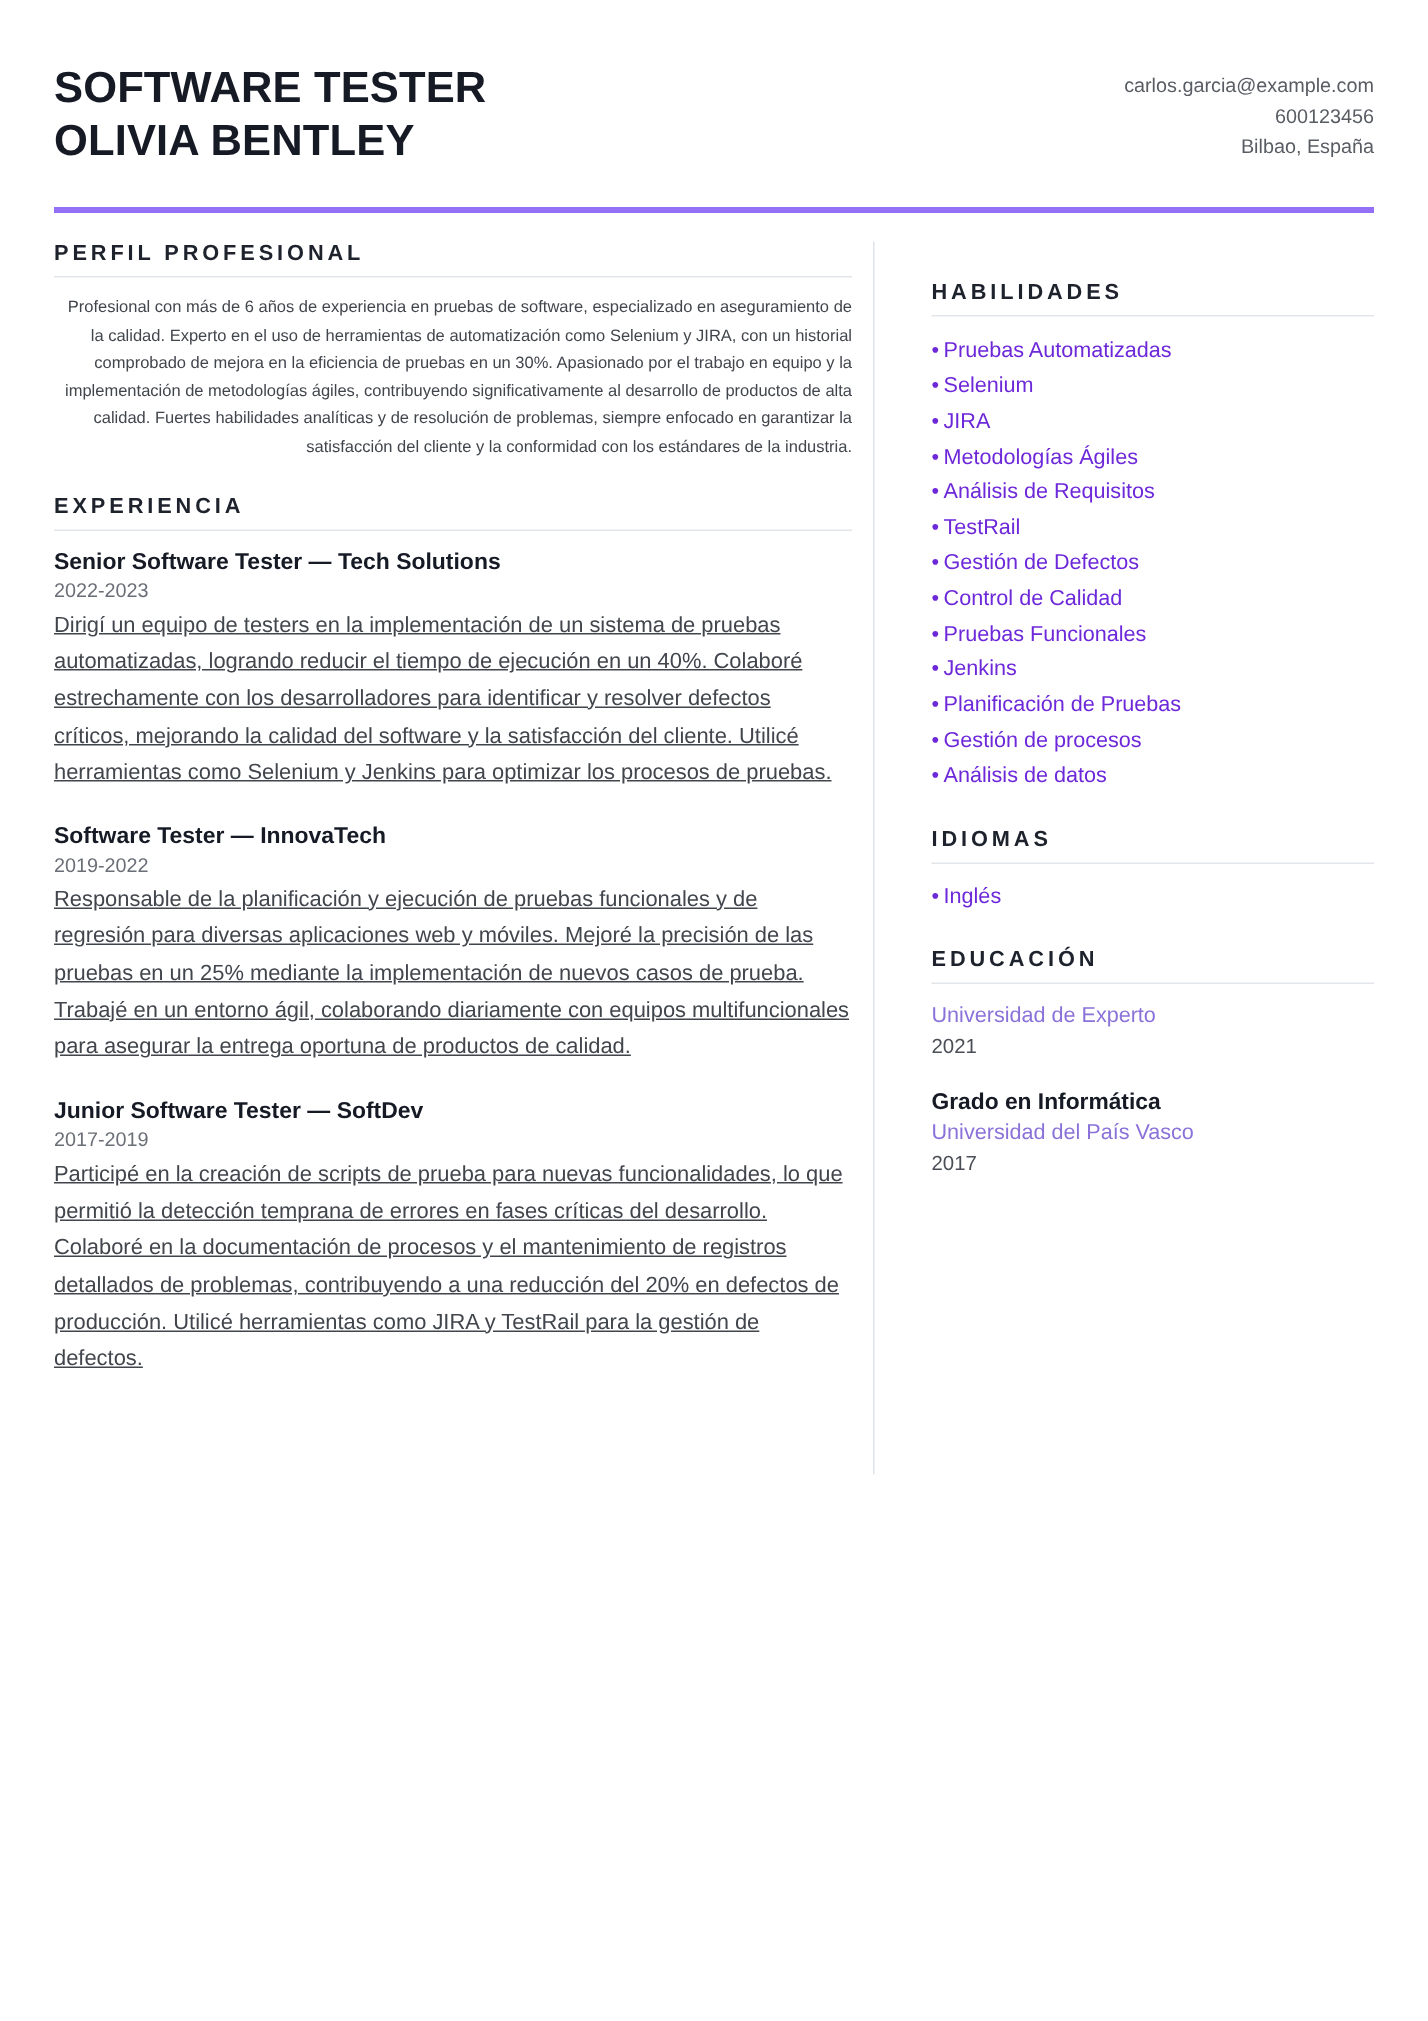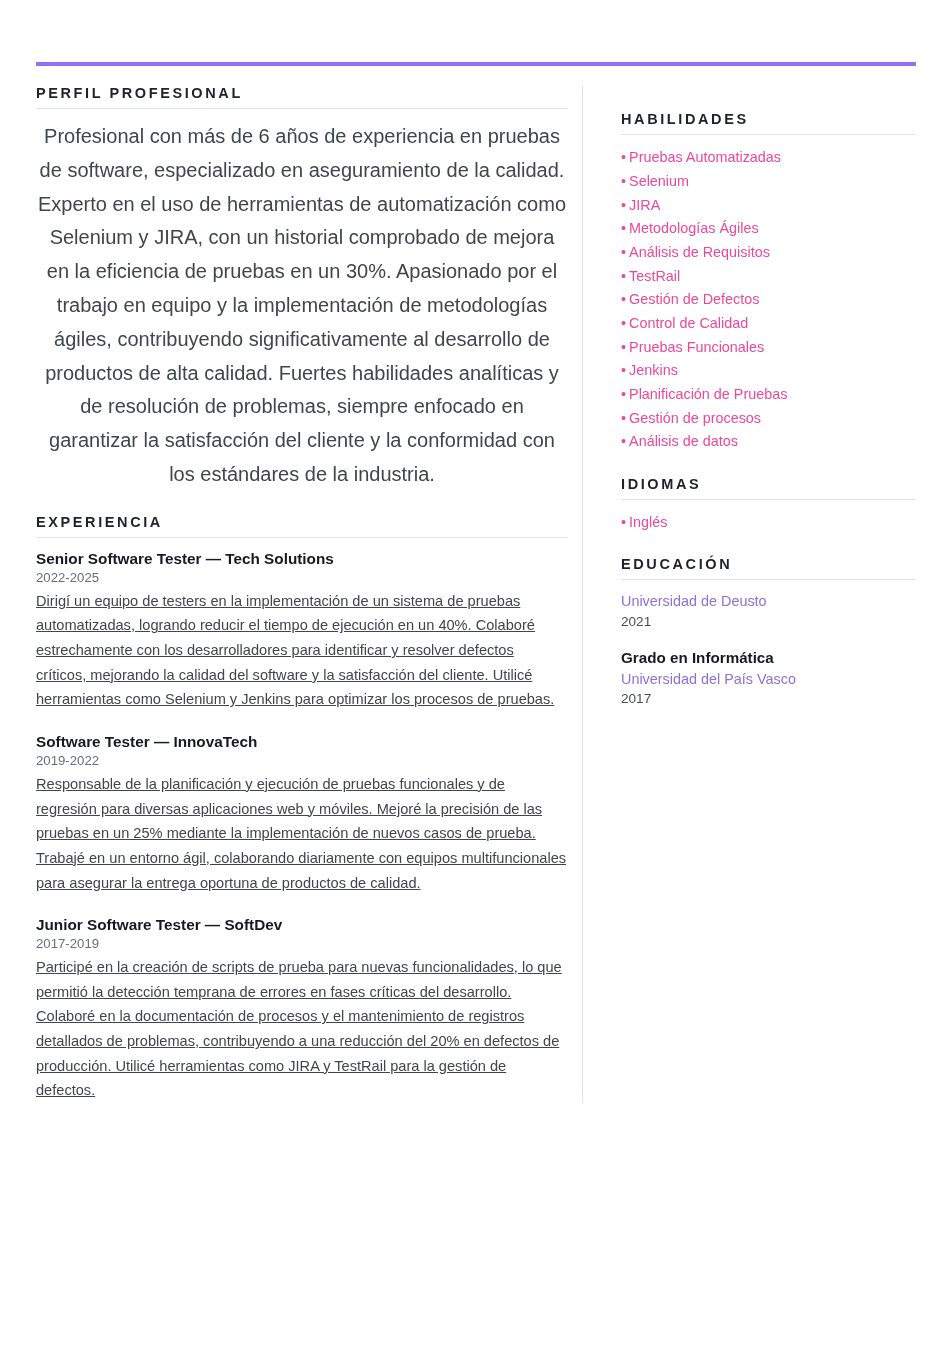--- a/index.html
+++ b/index.html
@@ -102,24 +102,24 @@
     height: 1px;
     background: #e2e5ea;
     width: 100%;
     margin-bottom: 11px;
   }
 
   .section + .section { margin-top: 22px; }
 
   
   .body-text {
-    font-size: 20px;
+    font-size: 11px;
     line-height: 1.69;
     color: #41454c;
-    text-align: center;
+    text-align: right;
   }
 
   
   .job + .job { margin-top: 20px; }
 
   .job-title {
     font-size: 15.3px;
     font-weight: 700;
     color: #151a25;
     line-height: 1.32;
@@ -138,21 +138,21 @@
     color: #41454c;
     text-decoration: underline;
   }
 
   
   .bullet-list { list-style: none; }
 
   .bullet-list li {
     font-size: 14.4px;
     line-height: 1.45;
-    color: #ec4899;
+    color: #6d28d9;
     padding: 1.4px 0;
     white-space: nowrap;
   }
 
   .bullet-list li .bullet { margin-right: 3px; }
 
   
   .edu + .edu { margin-top: 17px; }
 
   .edu-degree {
@@ -172,40 +172,54 @@
     font-size: 13.6px;
     color: #4a4e56;
     line-height: 1.45;
   }
 </style>
 </head>
 <body>
 
 <div class="page">
 
+  <div class="header">
+
+    <div class="name-block">
+      <span class="line">SOFTWARE TESTER</span>
+      <span class="line">OLIVIA BENTLEY</span>
+    </div>
+
+    <div class="contact-block">
+      <span class="c-line">carlos.garcia@example.com</span>
+      <span class="c-line">600123456</span>
+      <span class="c-line">Bilbao, España</span>
+    </div>
+
+  </div>
 
   <div class="purple-rule"></div>
 
   <div class="columns">
 
     <div class="col-main">
 
       <div class="section">
         <div class="section-head">PERFIL PROFESIONAL</div>
         <div class="section-rule"></div>
         <p class="body-text">Profesional con más de 6 años de experiencia en pruebas de software, especializado en aseguramiento de la calidad. Experto en el uso de herramientas de automatización como Selenium y JIRA, con un historial comprobado de mejora en la eficiencia de pruebas en un 30%. Apasionado por el trabajo en equipo y la implementación de metodologías ágiles, contribuyendo significativamente al desarrollo de productos de alta calidad. Fuertes habilidades analíticas y de resolución de problemas, siempre enfocado en garantizar la satisfacción del cliente y la conformidad con los estándares de la industria.</p>
       </div>
 
       <div class="section">
         <div class="section-head">EXPERIENCIA</div>
         <div class="section-rule"></div>
 
         <div class="job">
           <div class="job-title">Senior Software Tester — Tech Solutions</div>
-          <div class="job-dates">2022-2025</div>
+          <div class="job-dates">2022-2023</div>
           <p class="job-desc">Dirigí un equipo de testers en la implementación de un sistema de pruebas automatizadas, logrando reducir el tiempo de ejecución en un 40%. Colaboré estrechamente con los desarrolladores para identificar y resolver defectos críticos, mejorando la calidad del software y la satisfacción del cliente. Utilicé herramientas como Selenium y Jenkins para optimizar los procesos de pruebas.</p>
         </div>
 
         <div class="job">
           <div class="job-title">Software Tester — InnovaTech</div>
           <div class="job-dates">2019-2022</div>
           <p class="job-desc">Responsable de la planificación y ejecución de pruebas funcionales y de regresión para diversas aplicaciones web y móviles. Mejoré la precisión de las pruebas en un 25% mediante la implementación de nuevos casos de prueba. Trabajé en un entorno ágil, colaborando diariamente con equipos multifuncionales para asegurar la entrega oportuna de productos de calidad.</p>
         </div>
 
         <div class="job">
@@ -248,21 +262,21 @@
         <ul class="bullet-list">
           <li><span class="bullet">•</span><span>Inglés</span></li>
         </ul>
       </div>
 
       <div class="section">
         <div class="section-head">EDUCACIÓN</div>
         <div class="section-rule"></div>
 
         <div class="edu">
-          <div class="edu-school">Universidad de Deusto</div>
+          <div class="edu-school">Universidad de Experto</div>
           <div class="edu-year">2021</div>
         </div>
 
         <div class="edu">
           <div class="edu-degree">Grado en Informática</div>
           <div class="edu-school">Universidad del País Vasco</div>
           <div class="edu-year">2017</div>
         </div>
 
       </div>

